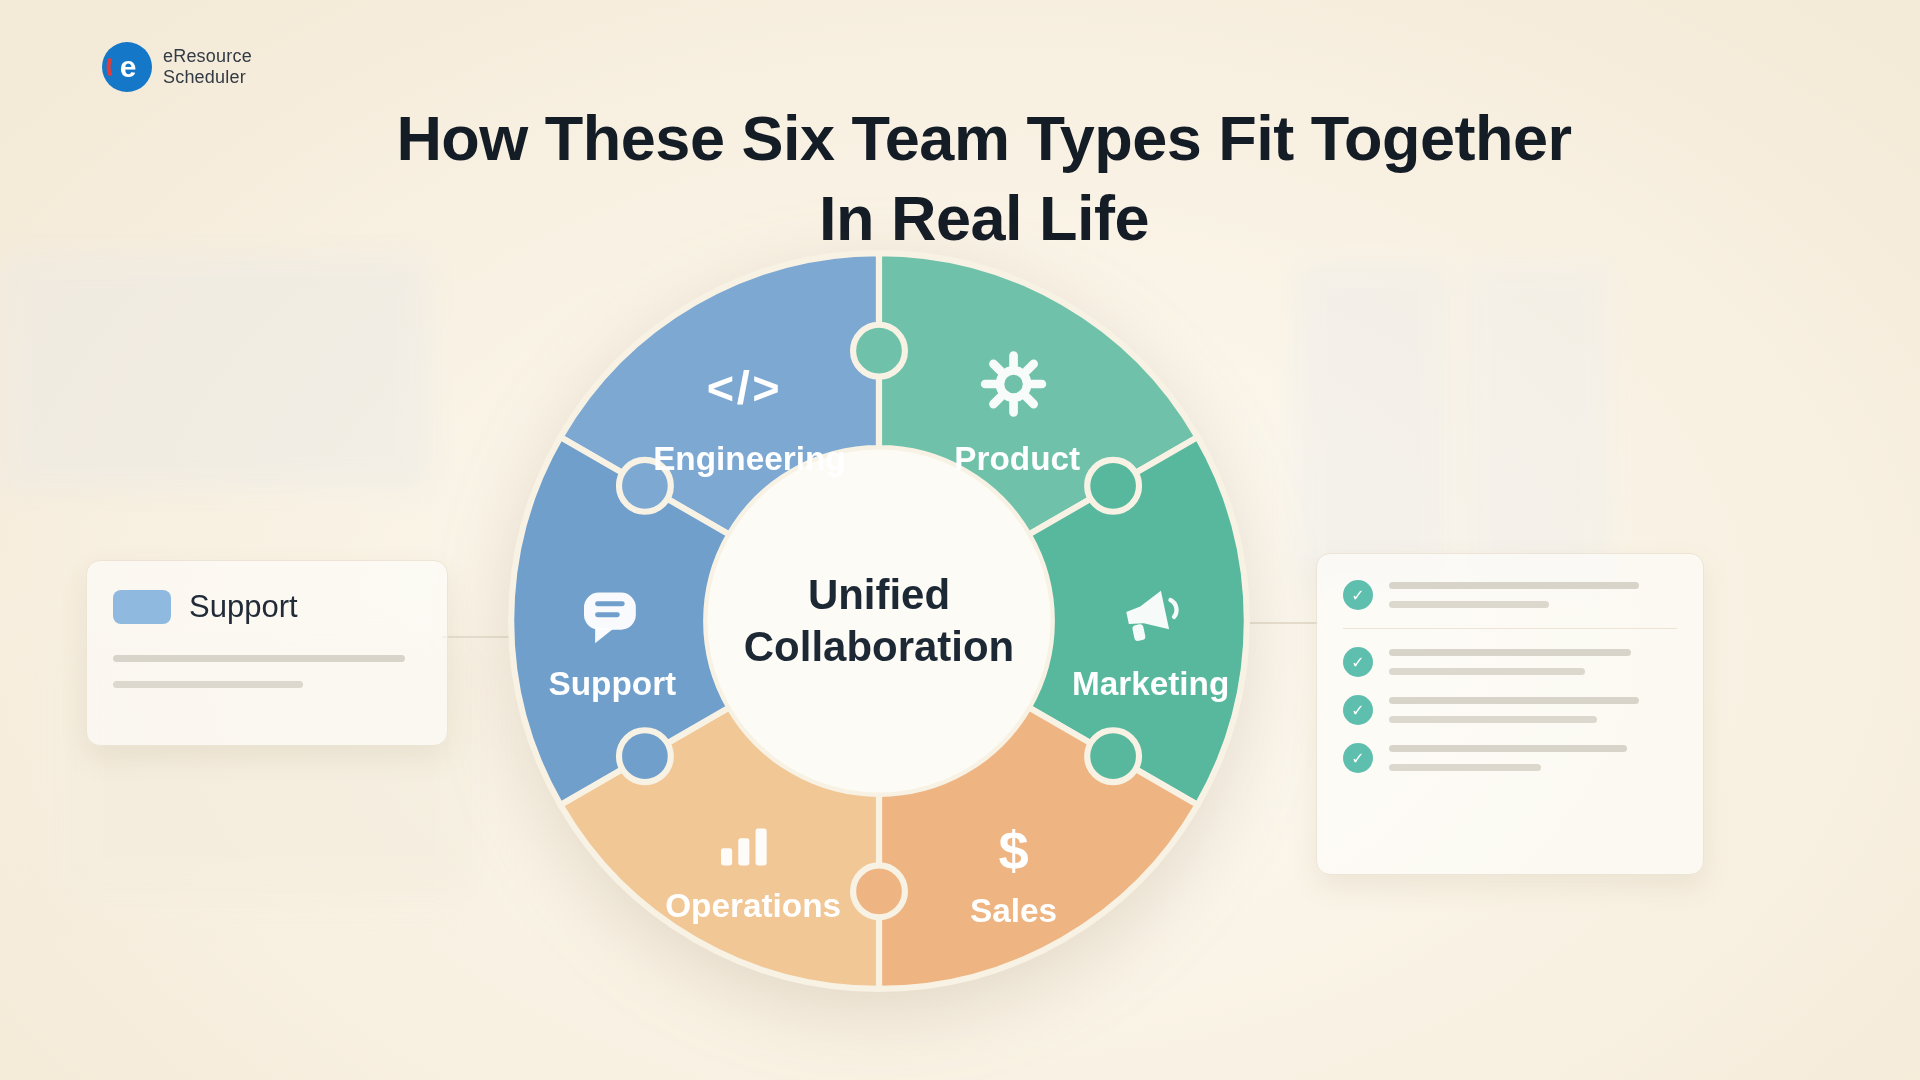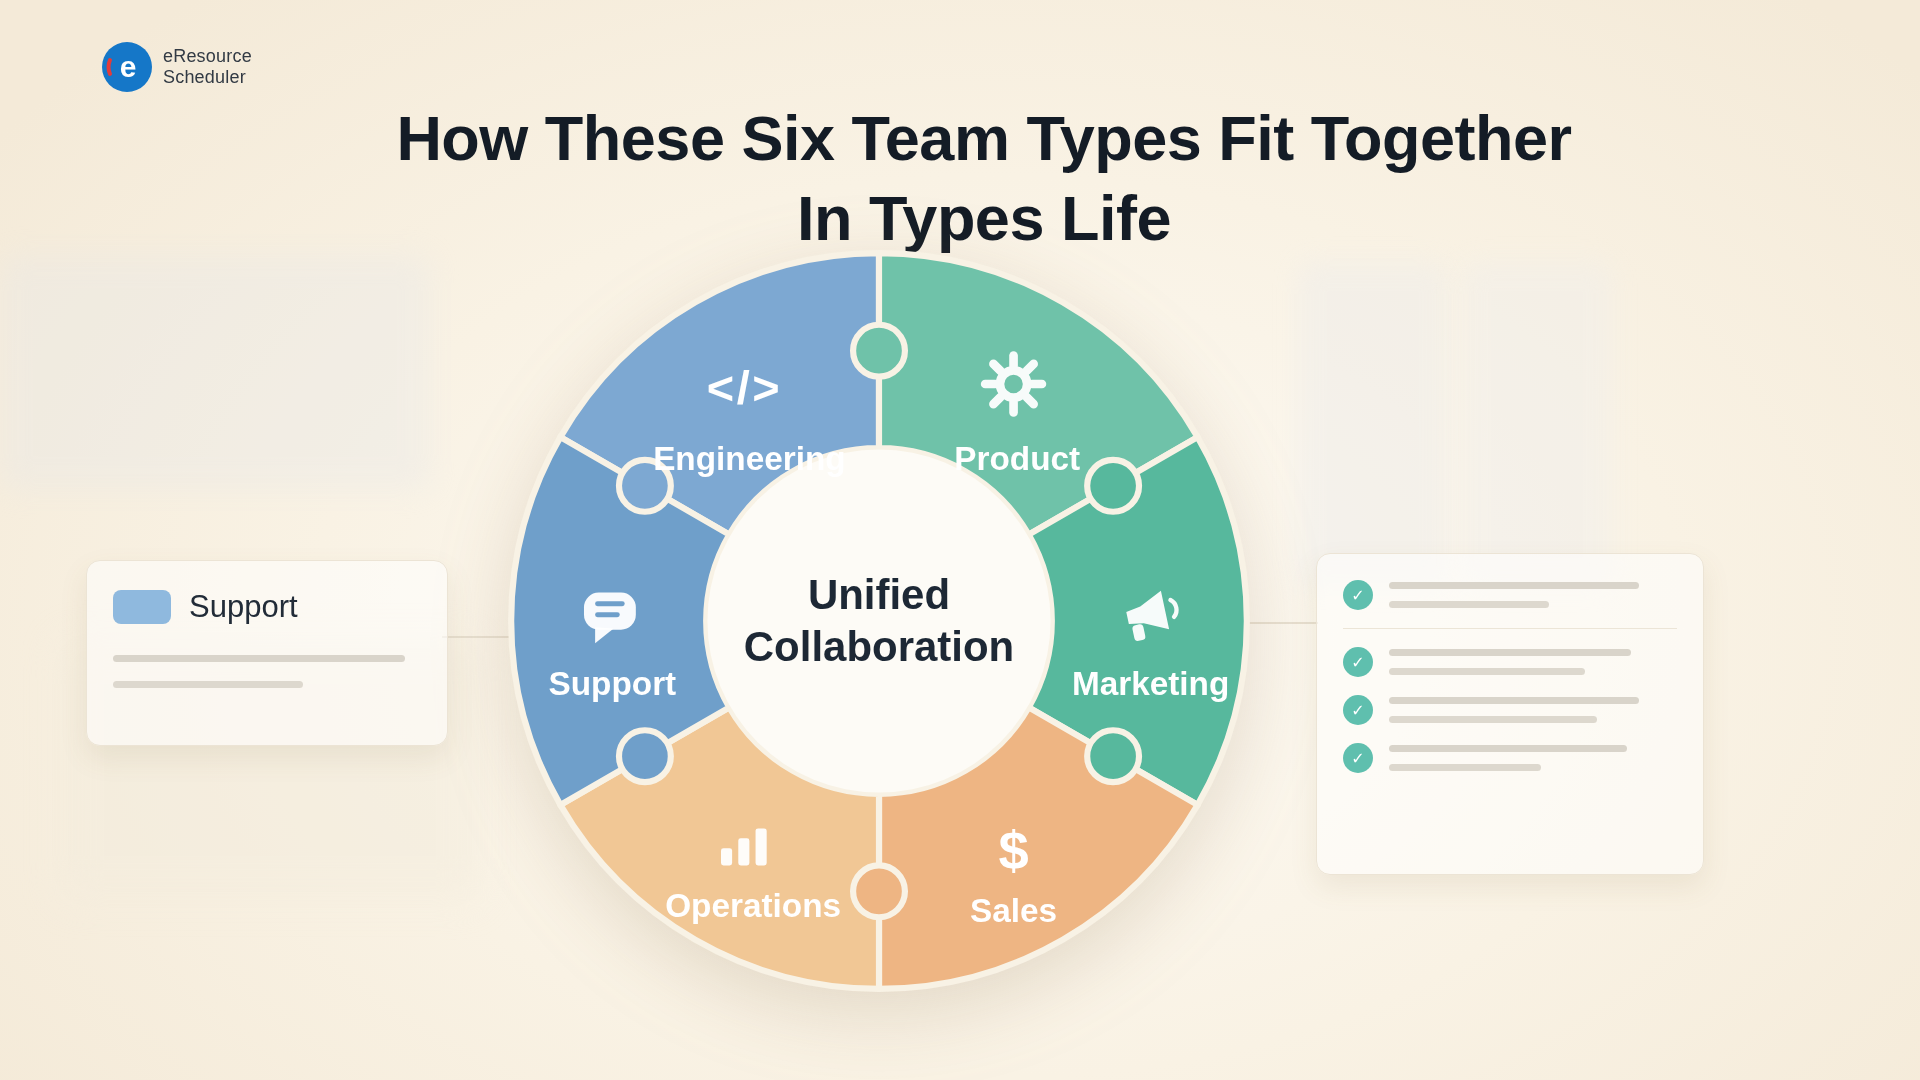--- a/index.html
+++ b/index.html
@@ -84,21 +84,21 @@
     <text x="26" y="35" font-size="30" font-weight="bold" fill="#ffffff" text-anchor="middle">e</text>
   </svg>
   <div class="brand">
     <div>eResource</div>
     <div>Scheduler</div>
   </div>
 </div>
 
 <div class="abs title-wrap">
   <div class="title-line">How These Six Team Types Fit Together</div>
-  <div class="title-line">In Types Life</div>
+  <div class="title-line">In Real Life</div>
 </div>
 
 <div class="abs connector connector-left"></div>
 <div class="abs connector connector-right"></div>
 
 <div class="abs diagram-wrap">
 <svg width="790" height="790" viewBox="0 0 640 640">
 
   <path d="M 61.93 171 A 298 298 0 0 1 320 22 L 320 180 A 140 140 0 0 0 198.76 250 Z" stroke="#f8f2e5" stroke-width="5" stroke-linejoin="round" fill="#7da8d2"></path>
   <path d="M 320 22 A 298 298 0 0 1 578.07 171 L 441.24 250 A 140 140 0 0 0 320 180 Z" stroke="#f8f2e5" stroke-width="5" stroke-linejoin="round" fill="#6fc2a9"></path>

